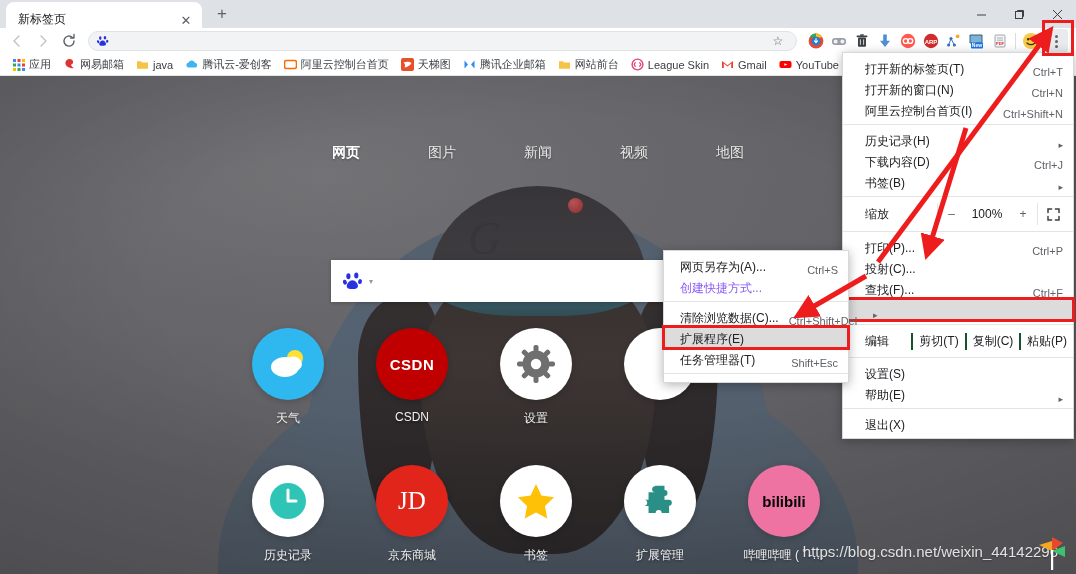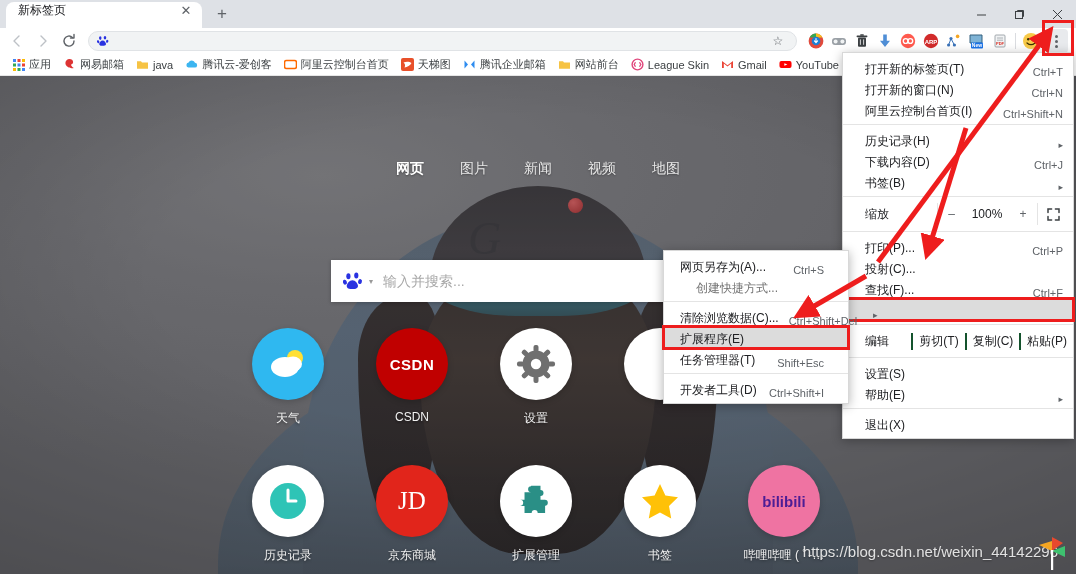--- a/index.html
+++ b/index.html
@@ -16,21 +16,21 @@
   .tabstrip{
     position:absolute; left:0; top:0; width:1076px; height:28px;
     background:#dee1e6;
     display:flex; align-items:flex-end;
   }
   .tab{
     margin-left:6px;
     width:196px; height:26px;
     background:#fff;
     border-radius:8px 8px 0 0;
-    display:flex; align-items:flex-start;
+    display:flex; align-items:flex-end;
     padding:0 8px 0 12px;
     position:relative;
   }
   .tab-title{
     flex:1; font-size:12px; color:#202124; white-space:nowrap;
     overflow:hidden; text-overflow:ellipsis;
   }
   .tab-close{
     width:16px;height:16px; display:flex;align-items:center;justify-content:center;
     font-size:13px;color:#5f6368; cursor:pointer; border-radius:50%;
@@ -157,22 +157,22 @@
   }
   .bg-logo{
     position:absolute;left:50%;top:136px;transform:translateX(-70px);
     font-family:"Liberation Serif", serif; font-style:italic;
     font-size:46px; color:rgba(40,40,44,.55); letter-spacing:-2px;
   }
   .page-dim{ position:absolute; inset:0; background:rgba(70,70,76,.34); }
 
   
   .bd-nav{
-    position:absolute; left:0; top:84px; width:1076px;
-    display:flex; justify-content:center; gap:36px;
+    position:absolute; left:0; top:68px; width:1076px;
+    display:flex; justify-content:center; gap:68px;
   }
   .bd-nav-item{ color:#e8e8e8; font-size:14px; cursor:pointer; text-shadow:0 1px 2px rgba(0,0,0,.35); }
   .bd-nav-item.active{ color:#fff; font-weight:bold; }
   .searchbox{
     position:absolute; left:331px; top:184px; width:414px; height:42px;
     background:#fff; display:flex; align-items:center; padding:0 12px;
     box-shadow:0 1px 4px rgba(0,0,0,.22);
   }
   .sb-logo{width:20px;height:20px;display:flex;align-items:center;justify-content:center;}
   .sb-caret{ margin:0 10px 0 6px; color:#999; font-size:8px;}
@@ -212,21 +212,21 @@
     padding:4px 0; z-index:40;
     font-size:12px;
   }
   .mi{
     height:21px; display:flex; align-items:flex-end;
     padding:0 10px 0 22px; color:#202124; cursor:pointer; position:relative;
   }
   .mi .t{ flex:1; white-space:nowrap; }
   .mi .k{ color:#5f6368; font-size:11px; margin-left:10px; white-space:nowrap;}
   .mi .arr{ color:#5f6368; font-size:9px; margin-left:8px;}
-  .mi.dis{ color:#737373;margin-left:16px; }
+  .mi.dis{ color:#8b5cf6; }
   .msep{ height:1px; background:#e4e4e4; margin:4px 0;}
   .zoomrow{
     height:26px; display:flex; align-items:center; padding:0 4px 0 22px;
   }
   .zoomrow .zl{ flex:1; }
   .zbtn{ width:28px;height:22px; display:flex;align-items:center;justify-content:center;
     color:#5f6368; cursor:pointer; border-left:1px solid #e4e4e4;}
   .zval{ width:44px; text-align:center; color:#202124;}
   .zfull{ width:32px;height:22px;display:flex;align-items:center;justify-content:center;
     border-left:1px solid #e4e4e4; cursor:pointer;}
@@ -238,21 +238,21 @@
     outline:3px solid #ee1d1d; outline-offset:-1px;
   }
 
   
   .submenu{
     position:absolute; left:663px; top:250px; width:186px;
     background:#fff; border:1px solid #d8d8d8;
     box-shadow:0 2px 10px rgba(0,0,0,.3);
     padding:4px 0; z-index:45; font-size:12px;
   }
-  .submenu .mi{ padding:0 24px 0 16px; }
+  .submenu .mi{ padding:0 10px 0 16px; }
   .submenu .mi .k{ font-size:11px; }
 
   
   .annot{ position:absolute; inset:0; pointer-events:none; z-index:60;}
   .redbox{ position:absolute; border:3px solid #ee1d1d; }
 </style>
 </head>
 <body>
 
 <div class="tabstrip">
@@ -545,21 +545,20 @@
     <span class="sb-logo">
       <svg width="20" height="20" viewBox="0 0 20 20">
         <ellipse cx="5.4" cy="5.2" rx="2.1" ry="3" fill="#2932e1"></ellipse>
         <ellipse cx="13.3" cy="4.6" rx="2.1" ry="3" fill="#2932e1"></ellipse>
         <ellipse cx="1.9" cy="11.2" rx="1.9" ry="2.5" transform="rotate(-18 1.9 11.2)" fill="#2932e1"></ellipse>
         <ellipse cx="17" cy="10.6" rx="1.9" ry="2.5" transform="rotate(18 17 10.6)" fill="#2932e1"></ellipse>
         <path d="M9.4 9.2c3 0 5.6 3.6 5.6 5.8 0 1.8-1.6 2.9-3.6 2.9H7.4c-2 0-3.7-1-3.7-2.9 0-2.2 2.7-5.8 5.7-5.8z" fill="#2932e1"></path>
       </svg>
     </span>
     <span class="sb-caret">▾</span>
-    <input class="sb-input" value="" placeholder="输入并搜索..." style="">
   </div>
 
   <div class="tiles">
 
     <div class="tilerow">
       <div class="tile">
         <div class="circ" style="background:#2fb8f0">
           <svg width="48" height="48" viewBox="0 0 48 48">
             <circle cx="31" cy="18" r="8" fill="#ffe033"></circle>
             <ellipse cx="21" cy="27" rx="14" ry="10" fill="#ffffff"></ellipse>
@@ -617,39 +616,39 @@
 
       <div class="tile">
         <div class="circ" style="background:#e1251b">
           <span style="color:#fff;font-size:25px;font-family:'Liberation Serif',serif;">JD</span>
         </div>
         <div class="lbl">京东商城</div>
       </div>
 
       <div class="tile">
         <div class="circ" style="background:#fff">
+          <svg width="42" height="42" viewBox="0 0 42 42">
+            <path d="M21 4 L26.4 15.4 L39 17.2 L30 26 L32.2 38.4 L21 32.6 L9.8 38.4 L12 26 L3 17.2 L15.6 15.4z" fill="#ffc107"></path>
+          </svg>
+        </div>
+        <div class="lbl">书签</div>
+      </div>
+
+      <div class="tile">
+        <div class="circ" style="background:#fff">
           <svg width="40" height="40" viewBox="0 0 40 40">
             <path d="M15 4h10v4.5a3.2 3.2 0 1 1 0 6.4V19h4.6a3.2 3.2 0 1 1 0 6.4H29.9V33H22a3.2 3.2 0 1 0-6.4 0H8V25.4h-4.6a3.2 3.2 0 1 0 0-6.4H8V11h7a3.2 3.2 0 1 1 0-6.4z" fill="#2a8f86" transform="translate(1,1) scale(.94)"></path>
           </svg>
         </div>
         <div class="lbl">扩展管理</div>
       </div>
 
       <div class="tile">
-        <div class="circ" style="background:#fff">
-          <svg width="42" height="42" viewBox="0 0 42 42">
-            <path d="M21 4 L26.4 15.4 L39 17.2 L30 26 L32.2 38.4 L21 32.6 L9.8 38.4 L12 26 L3 17.2 L15.6 15.4z" fill="#ffc107"></path>
-          </svg>
-        </div>
-        <div class="lbl">书签</div>
-      </div>
-
-      <div class="tile">
         <div class="circ" style="background:#ef73a2">
-          <span style="color:#4c1d95;font-size:15px;font-weight:bold;font-family:'Liberation Sans',sans-serif;">bilibili</span>
+          <span style="color:#000000;font-size:15px;font-weight:bold;font-family:'Liberation Sans',sans-serif;">bilibili</span>
         </div>
         <div class="lbl">哔哩哔哩 ( ﾟ-…</div>
       </div>
     </div>
 
   </div>
 
   <div class="watermark">https://blog.csdn.net/weixin_44142296</div>
   <div class="csdn-logo">
     <svg width="40" height="40" viewBox="0 0 40 40">
@@ -768,24 +767,20 @@
   <div class="mi hl-row">
     <span class="t">扩展程序(E)</span>
   </div>
   <div class="mi">
     <span class="t">任务管理器(T)</span>
     <span class="k">Shift+Esc</span>
   </div>
 
   <div class="msep"></div>
 
-  <div class="mi">
-    <span class="t">开发者工具(D)</span>
-    <span class="k">Ctrl+Shift+I</span>
-  </div>
 </div>
 
 <div class="annot">
   <div class="redbox" style="left:1042px; top:20px; width:32px; height:36px;"></div>
 
   <svg width="1076" height="574" style="position:absolute;left:0;top:0;">
     <defs>
       <marker id="ah" viewBox="0 0 12 12" refX="6" refY="6" markerWidth="5" markerHeight="5" orient="auto-start-reverse">
         <path d="M0 0 L12 6 L0 12 z" fill="#ee1d1d"></path>
       </marker>

